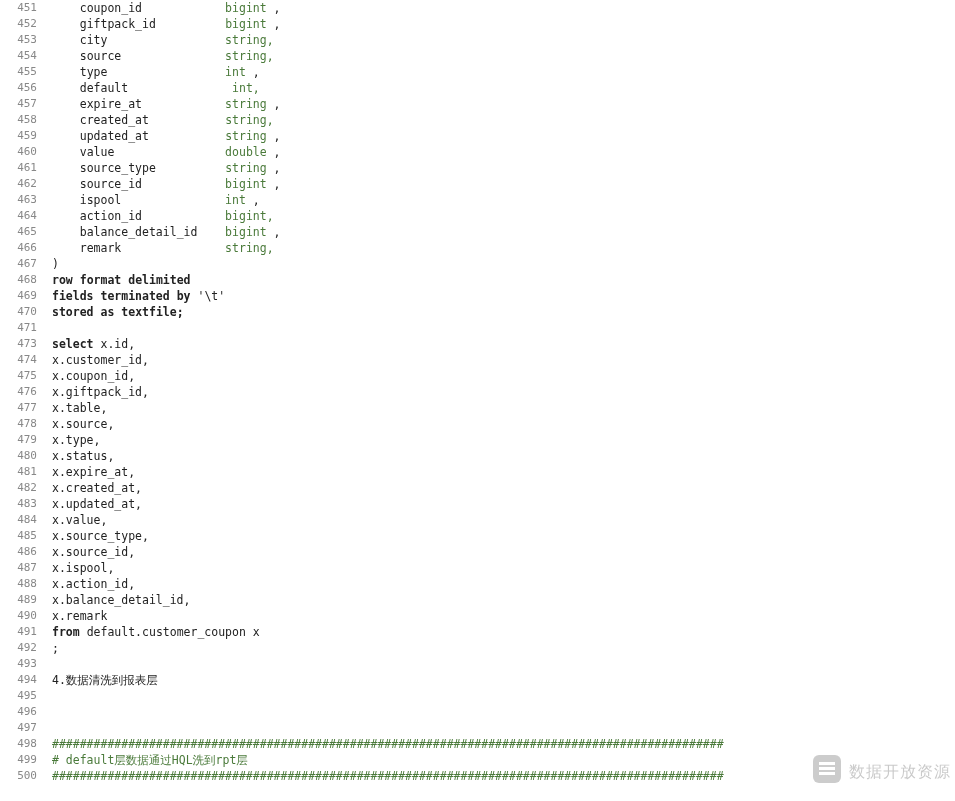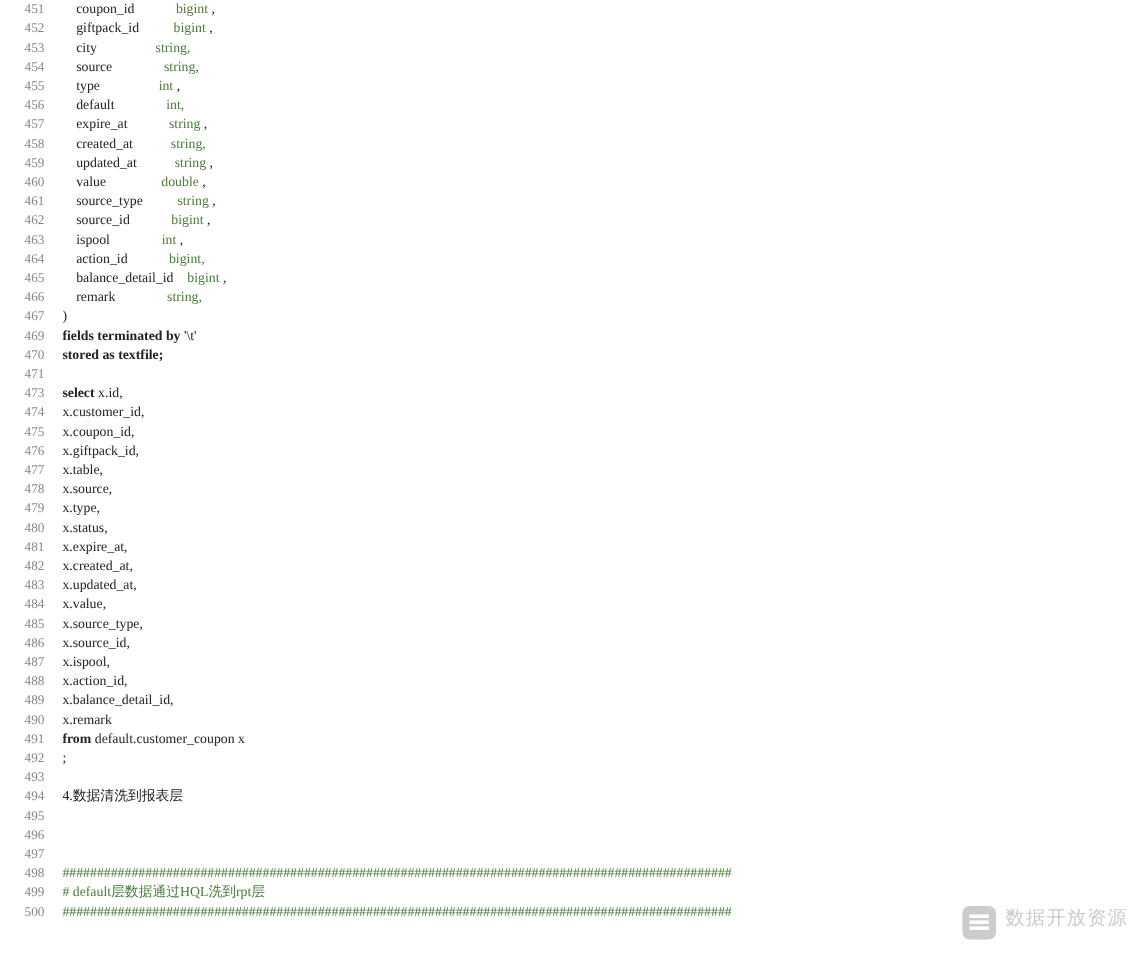--- a/index.html
+++ b/index.html
@@ -13,21 +13,20 @@
     font-family: "DejaVu Sans Mono", monospace;
     position: relative;
     overflow: hidden;
   }
   .code-area {
     position: absolute;
     left: 0;
     top: 0;
     width: 955px;
     height: 740px;
-    font-family: Liberation Serif, serif;
   }
   .line {
     display: flex;
     align-items: flex-start;
     height: 16px;
     line-height: 16px;
     font-size: 11.5px;
   }
   .gutter {
     width: 44px;
@@ -51,24 +50,24 @@
   }
   .typ {
     color: #4a7a3a;
   }
   .hash {
     color: #4a7a3a;
   }
   
   .watermark {
     position: absolute;
-    right: 15px;
+    right: 4px;
     bottom: 18px;
     display: flex;
-    align-items: flex-start;
+    align-items: flex-end;
     gap: 8px;
     opacity: 0.45;
   }
   .wm-logo {
     width: 28px;
     height: 28px;
     border-radius: 6px;
     background: #8f8f8f;
     position: relative;
     flex: none;
@@ -157,20 +156,24 @@
     </div>
     <div class="line">
       <div class="gutter">466</div>
       <div class="content"><span>    </span><span>remark</span><span>               </span><span class="typ">string,</span></div>
     </div>
     <div class="line">
       <div class="gutter">467</div>
       <div class="content"><span>)</span></div>
     </div>
     <div class="line">
+      <div class="gutter">468</div>
+      <div class="content"><span class="kw">row</span><span> </span><span class="kw">format</span><span> </span><span class="kw">delimited</span></div>
+    </div>
+    <div class="line">
       <div class="gutter">469</div>
       <div class="content"><span class="kw">fields</span><span> </span><span class="kw">terminated</span><span> </span><span class="kw">by</span><span> </span><span>'\t'</span></div>
     </div>
     <div class="line">
       <div class="gutter">470</div>
       <div class="content"><span class="kw">stored</span><span> </span><span class="kw">as</span><span> </span><span class="kw">textfile;</span></div>
     </div>
     <div class="line">
       <div class="gutter">471</div>
       <div class="content"></div>

